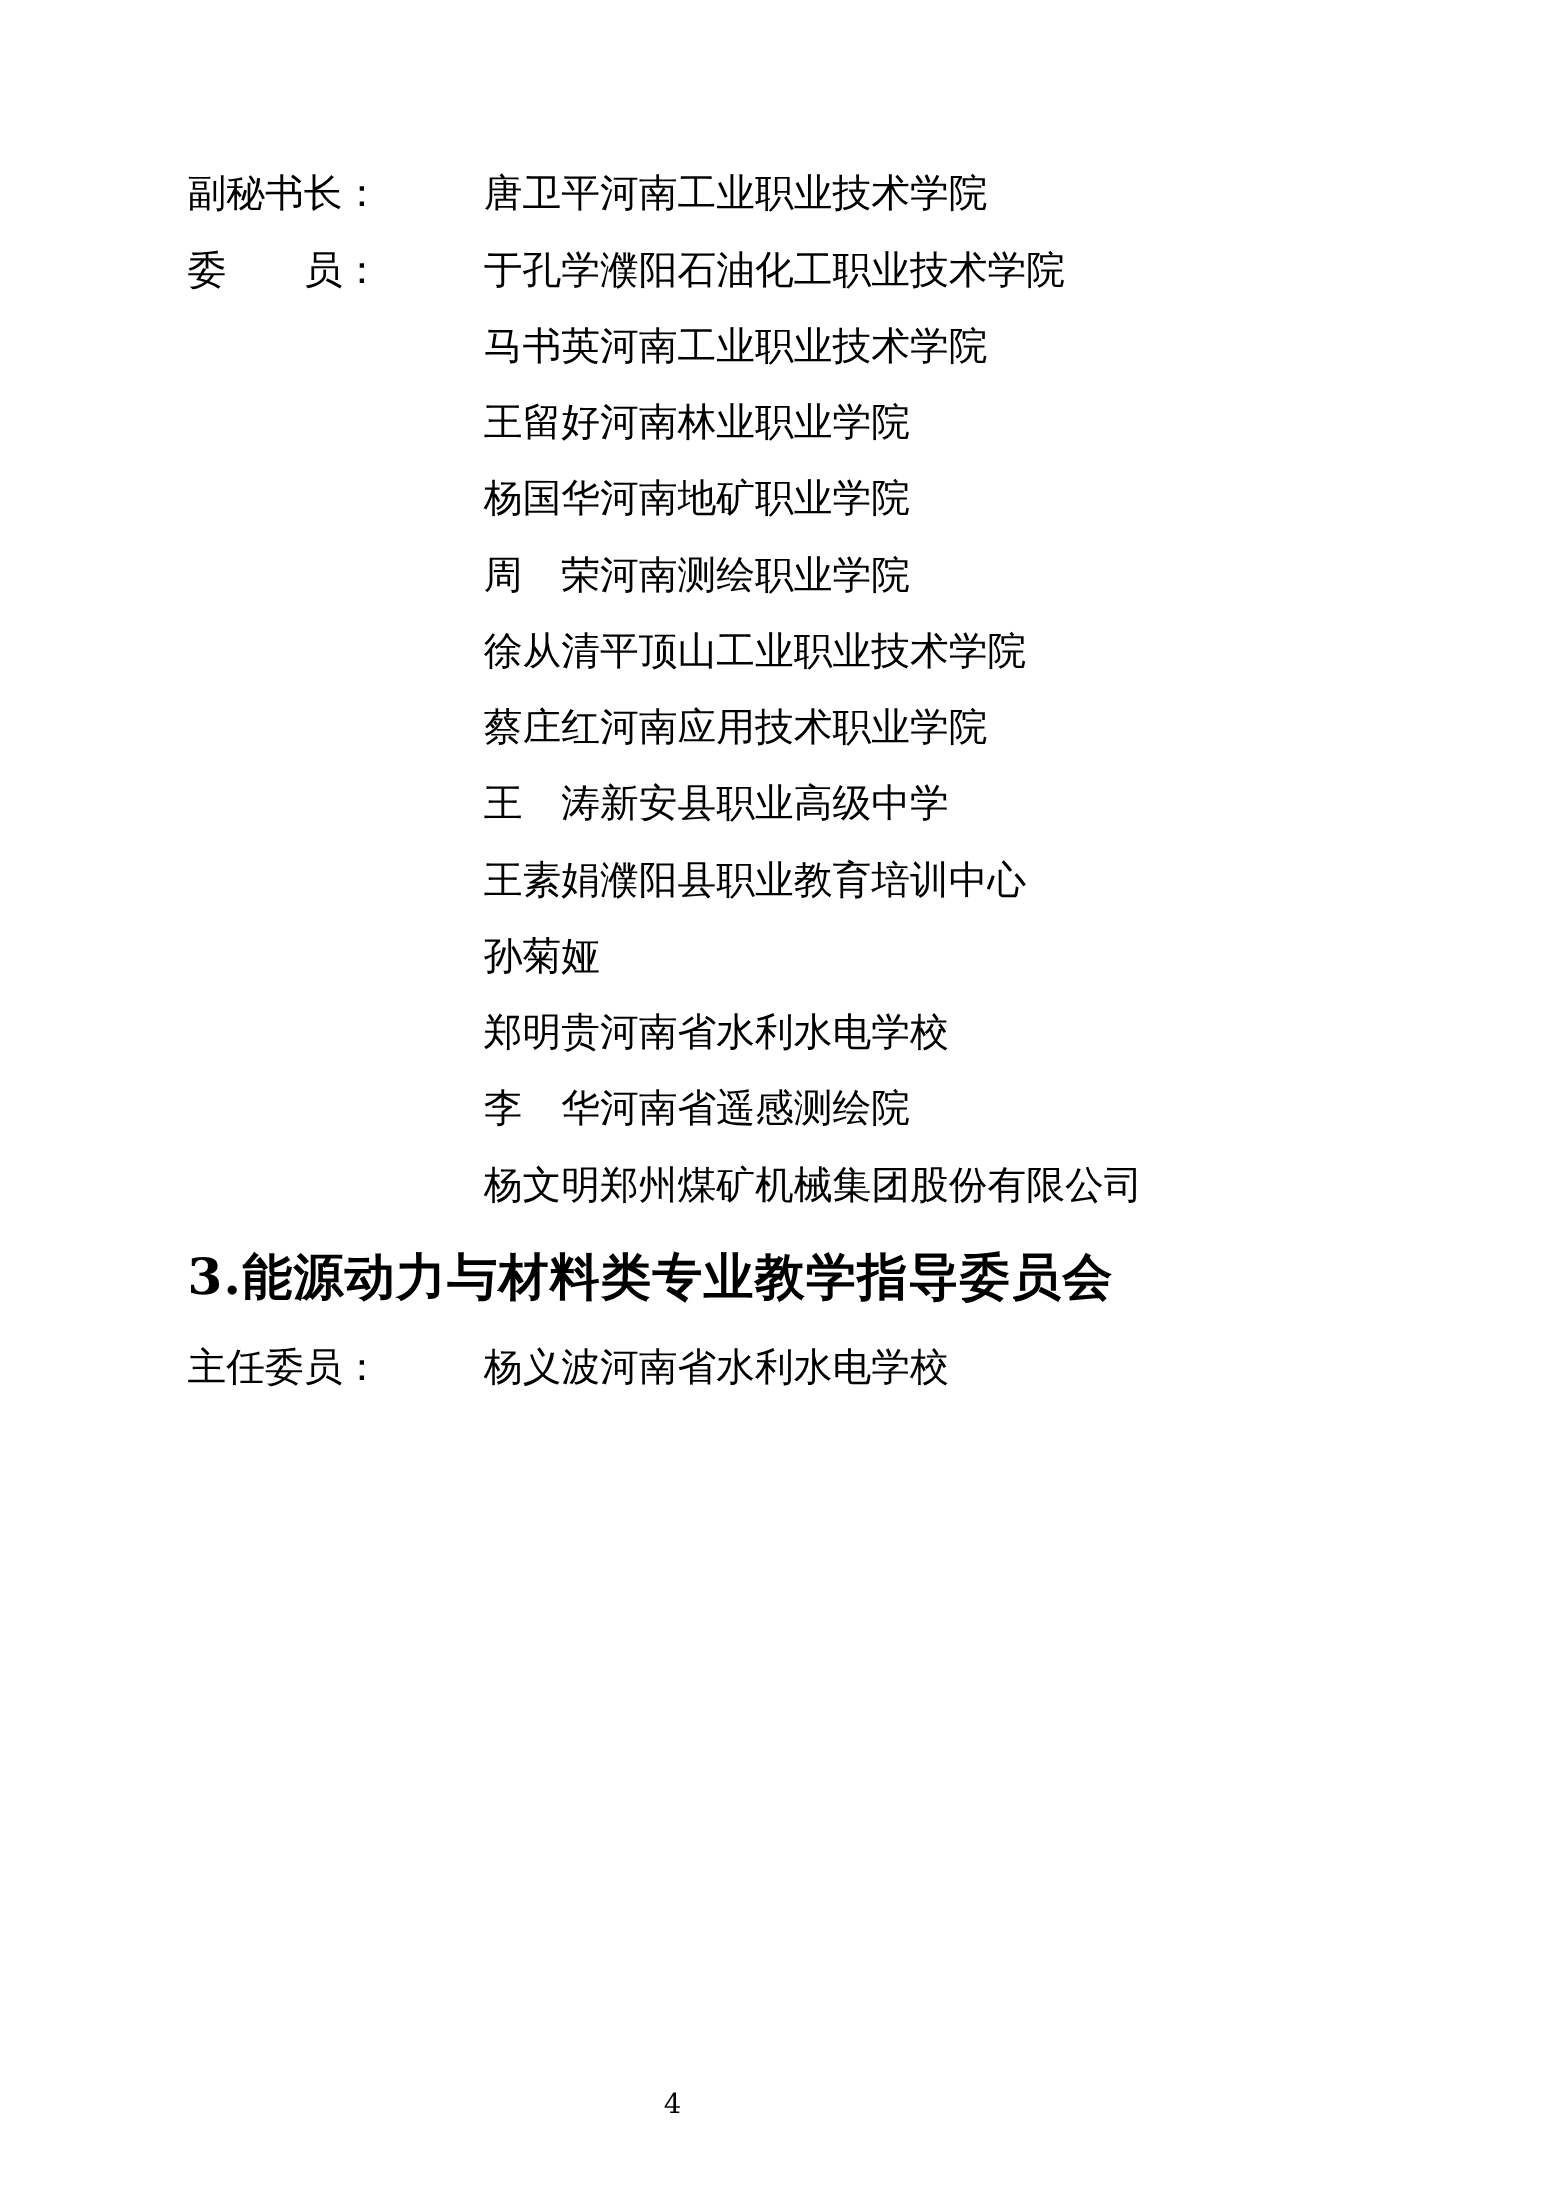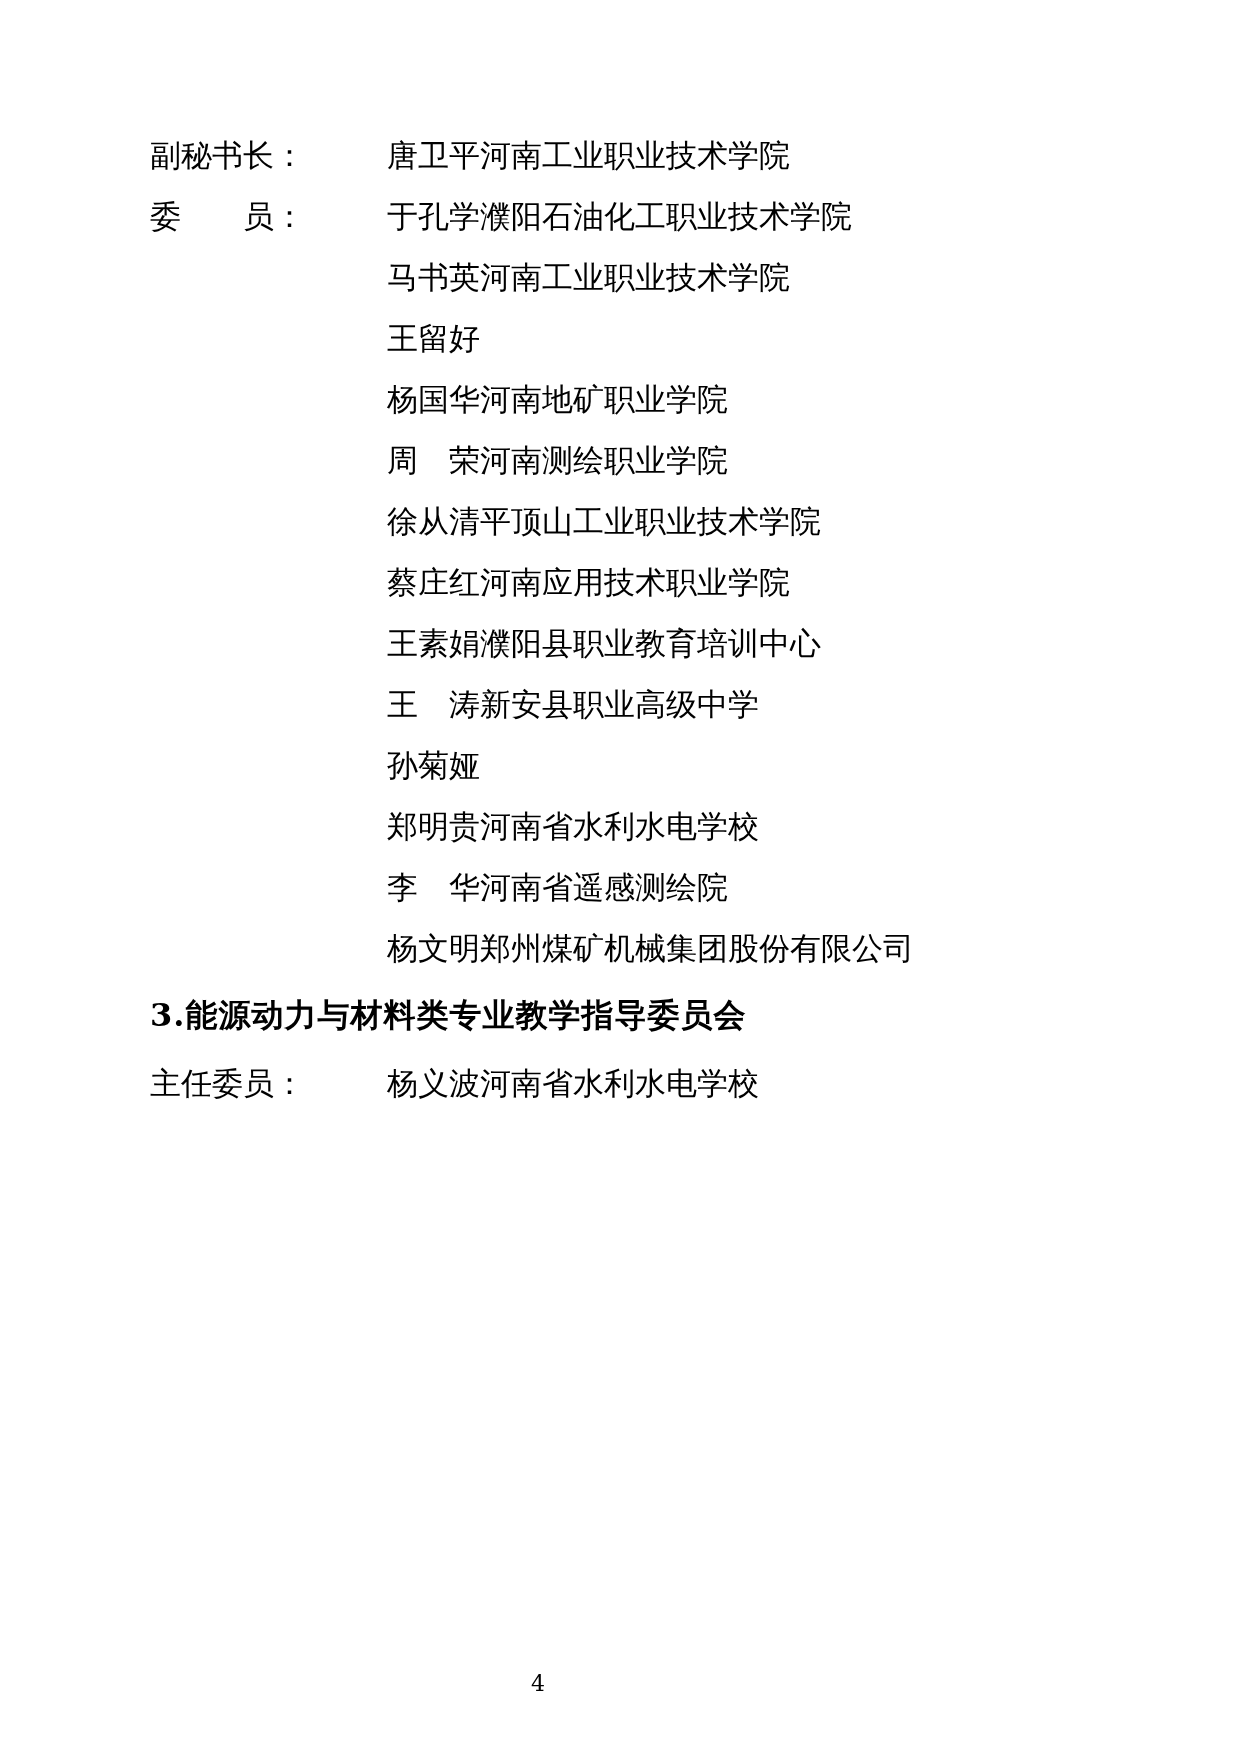--- a/index.html
+++ b/index.html
@@ -48,21 +48,21 @@
     text-align: right;
   }
   .line .org {
     flex: 1 1 auto;
   }
   .line.indented .label {
     width: 205px;
     flex: 0 0 205px;
   }
   .section-heading {
-    font-size: 32px;
+    font-size: 40px;
     font-weight: bold;
     margin-top: 22px;
     margin-bottom: 30px;
     letter-spacing: 1px;
   }
   .page-number {
     position: absolute;
     bottom: 58px;
     left: 0;
     width: 100%;
@@ -91,20 +91,21 @@
 
     <div class="line indented">
       <span class="label"></span>
       <span class="person">马书英</span>
       <span class="org">河南工业职业技术学院</span>
     </div>
 
     <div class="line indented">
       <span class="label"></span>
       <span class="person">王留好</span>
+      <span class="org">河南林业职业学院</span>
     </div>
 
     <div class="line indented">
       <span class="label"></span>
       <span class="person">杨国华</span>
       <span class="org">河南地矿职业学院</span>
     </div>
 
     <div class="line indented">
       <span class="label"></span>
@@ -119,28 +120,28 @@
     </div>
 
     <div class="line indented">
       <span class="label"></span>
       <span class="person">蔡庄红</span>
       <span class="org">河南应用技术职业学院</span>
     </div>
 
     <div class="line indented">
       <span class="label"></span>
-      <span class="person">王素娟</span>
-      <span class="org">濮阳县职业教育培训中心</span>
+      <span class="person">王　涛</span>
+      <span class="org">新安县职业高级中学</span>
     </div>
 
     <div class="line indented">
       <span class="label"></span>
-      <span class="person">王　涛</span>
-      <span class="org">新安县职业高级中学</span>
+      <span class="person">王素娟</span>
+      <span class="org">濮阳县职业教育培训中心</span>
     </div>
 
     <div class="line indented">
       <span class="label"></span>
       <span class="person">孙菊娅</span>
     </div>
 
     <div class="line indented">
       <span class="label"></span>
       <span class="person">郑明贵</span>

